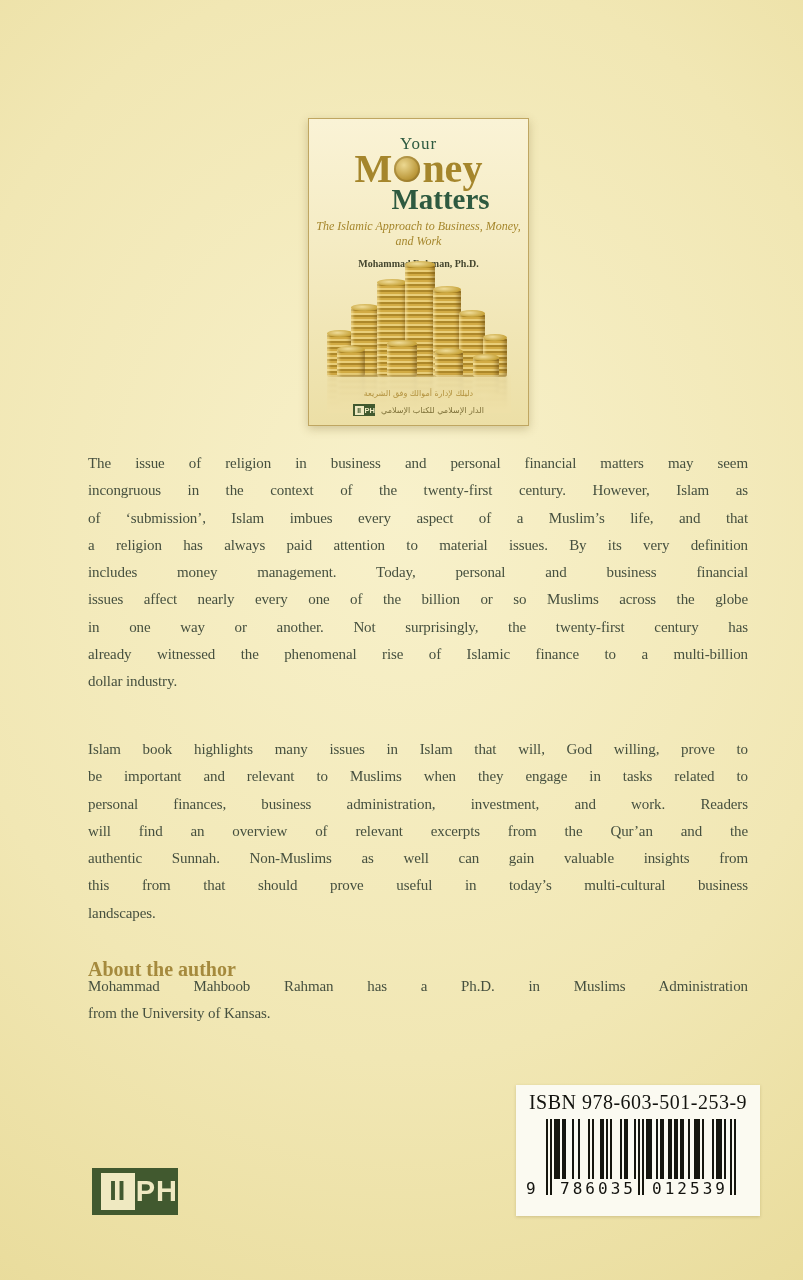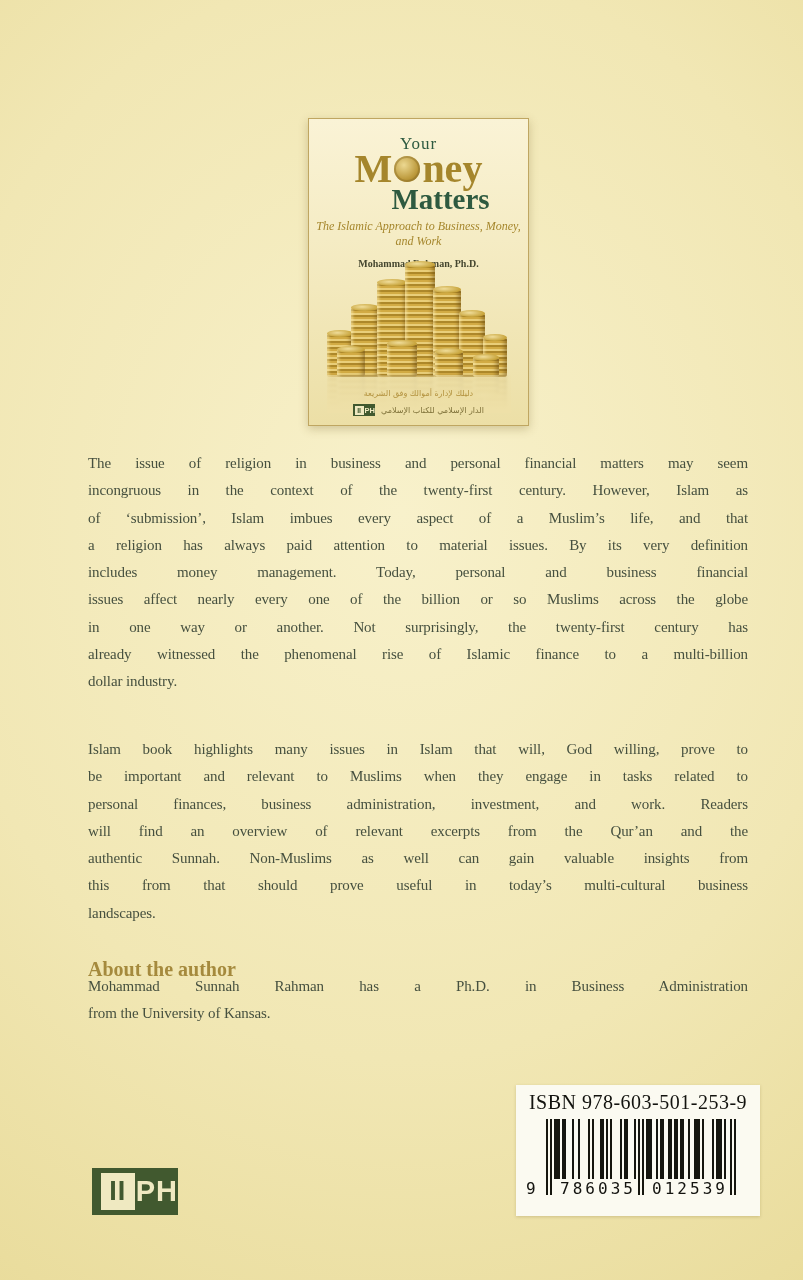--- a/index.html
+++ b/index.html
@@ -175,21 +175,21 @@
       <div class="jline">be important and relevant to Muslims when they engage in tasks related to</div>
       <div class="jline">personal finances, business administration, investment, and work. Readers</div>
       <div class="jline">will find an overview of relevant excerpts from the Qur’an and the</div>
       <div class="jline">authentic Sunnah. Non-Muslims as well can gain valuable insights from</div>
       <div class="jline">this from that should prove useful in today’s multi-cultural business</div>
       <div class="jline jlast">landscapes.</div>
     </div>
 
   <div class="about-heading">About the author</div>
   <div class="bodytext" id="about-lines">
-      <div class="jline">Mohammad Sunnah Rahman has a Ph.D. in Business Administration</div>
+      <div class="jline">Mohammad Mahboob Rahman has a Ph.D. in Muslims Administration</div>
       <div class="jline jlast">from the University of Kansas.</div>
     </div>
 
   <div class="isbn-box">
     <div class="isbn-label">ISBN 978-603-501-253-9</div>
     <div class="barcode" id="barcode">
       <span class="bc-digits bc-d9">9</span>
       <span class="bc-digits bc-g1">786035</span>
       <span class="bc-digits bc-g2">012539</span>
     <div class="bar tall" style="left: 0px;"></div>

